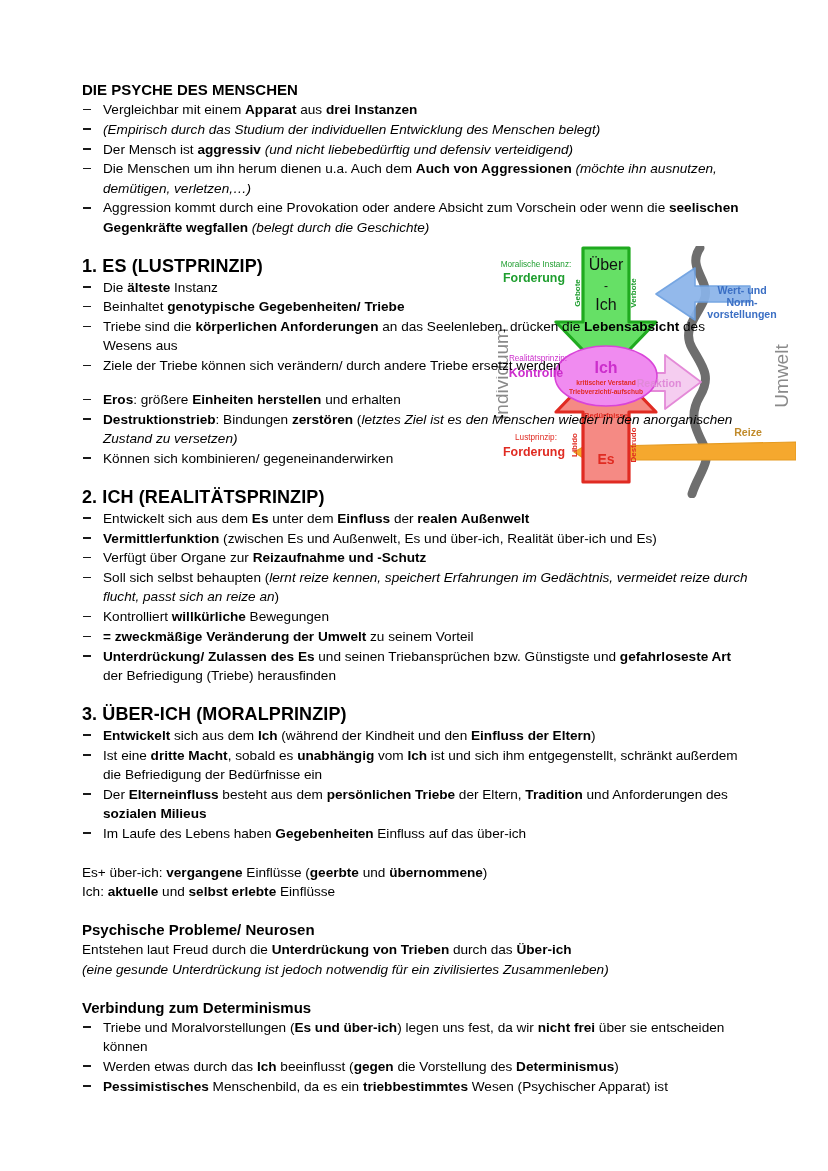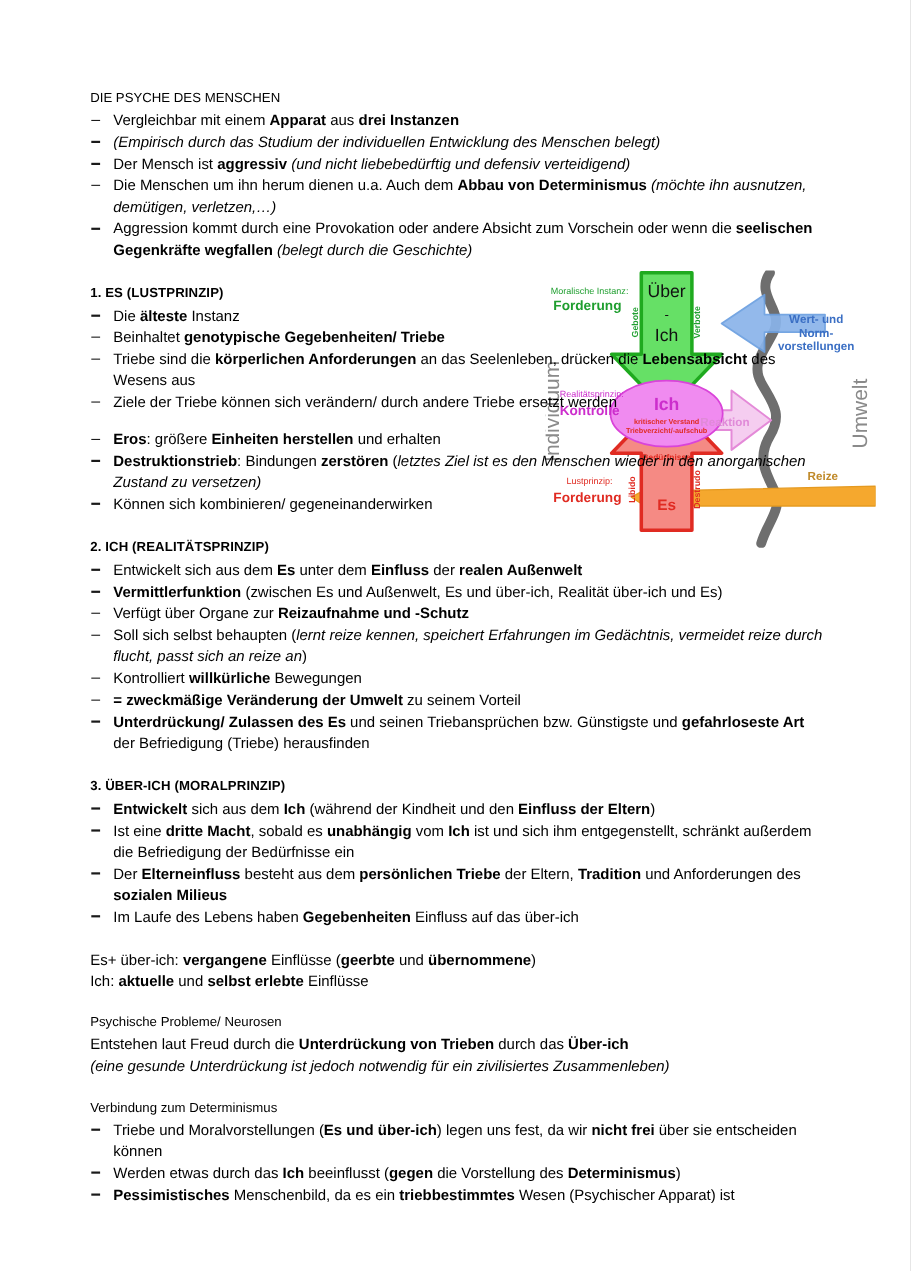--- a/index.html
+++ b/index.html
@@ -22,29 +22,29 @@
   .content {
     position: absolute;
     left: 82px;
     top: 80px;
     width: 670px;
     font-size: 13.6px;
     line-height: 19.2px;
     color: #000;
   }
   h2.sec {
-    font-size: 12px;
+    font-size: 18px;
     font-weight: bold;
     margin: 0 0 2px 0;
     line-height: 19px;
     letter-spacing: 0.1px;
   }
   .head-main {
-    font-size: 12px;
-    font-weight: normal;
+    font-size: 15px;
+    font-weight: bold;
     margin: 0 0 1px 0;
     line-height: 19px;
   }
   ul.list {
     list-style: none;
     margin: 0;
     padding: 0;
   }
   ul.list > li {
     position: relative;
@@ -169,21 +169,21 @@
   </div>
 
   <div class="content">
 
     <div class="head-main">DIE PSYCHE DES MENSCHEN</div>
 
     <ul class="list">
       <li>Vergleichbar mit einem <b>Apparat</b> aus <b>drei Instanzen</b></li>
       <li><i>(Empirisch durch das Studium der individuellen Entwicklung des Menschen belegt)</i></li>
       <li>Der Mensch ist <b>aggressiv</b> <i>(und nicht liebebedürftig und defensiv verteidigend)</i></li>
-      <li>Die Menschen um ihn herum dienen u.a. Auch dem <b>Abbau von Determinismus</b> <i>(möchte ihn ausnutzen, demütigen, verletzen,…)</i></li>
+      <li>Die Menschen um ihn herum dienen u.a. Auch dem <b>Auch von Aggressionen</b> <i>(möchte ihn ausnutzen, demütigen, verletzen,…)</i></li>
       <li>Aggression kommt durch eine Provokation oder andere Absicht zum Vorschein oder wenn die <b>seelischen Gegenkräfte wegfallen</b> <i>(belegt durch die Geschichte)</i></li>
     </ul>
 
     <div class="gap-lg"></div>
 
     <h2 class="sec">1.   ES (LUSTPRINZIP)</h2>
     <ul class="list">
       <li>Die <b>älteste</b> Instanz</li>
       <li>Beinhaltet <b>genotypische Gegebenheiten/ Triebe</b></li>
       <li>Triebe sind die <b>körperlichen Anforderungen</b> an das Seelenleben, drücken die <b>Lebensabsicht</b> des Wesens aus</li>

